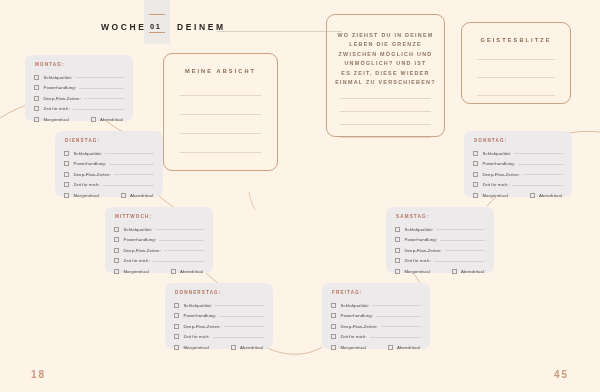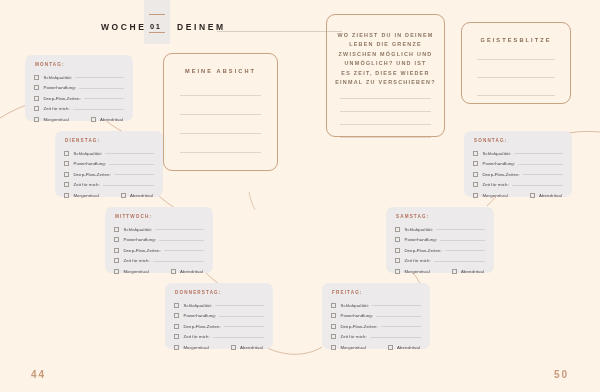--- a/index.html
+++ b/index.html
@@ -365,16 +365,16 @@
     </div>
     <div class="row dual">
       <span class="cb"></span>
       <span class="lbl">Morgenritual</span>
       <span class="spacer"></span>
       <span class="cb"></span>
       <span class="lbl">Abendritual</span>
     </div>
   </div>
 
-  <div class="pageno l">44</div>
-  <div class="pageno r">50</div>
+  <div class="pageno l">18</div>
+  <div class="pageno r">45</div>
 
 </div>
 
 </body></html>

